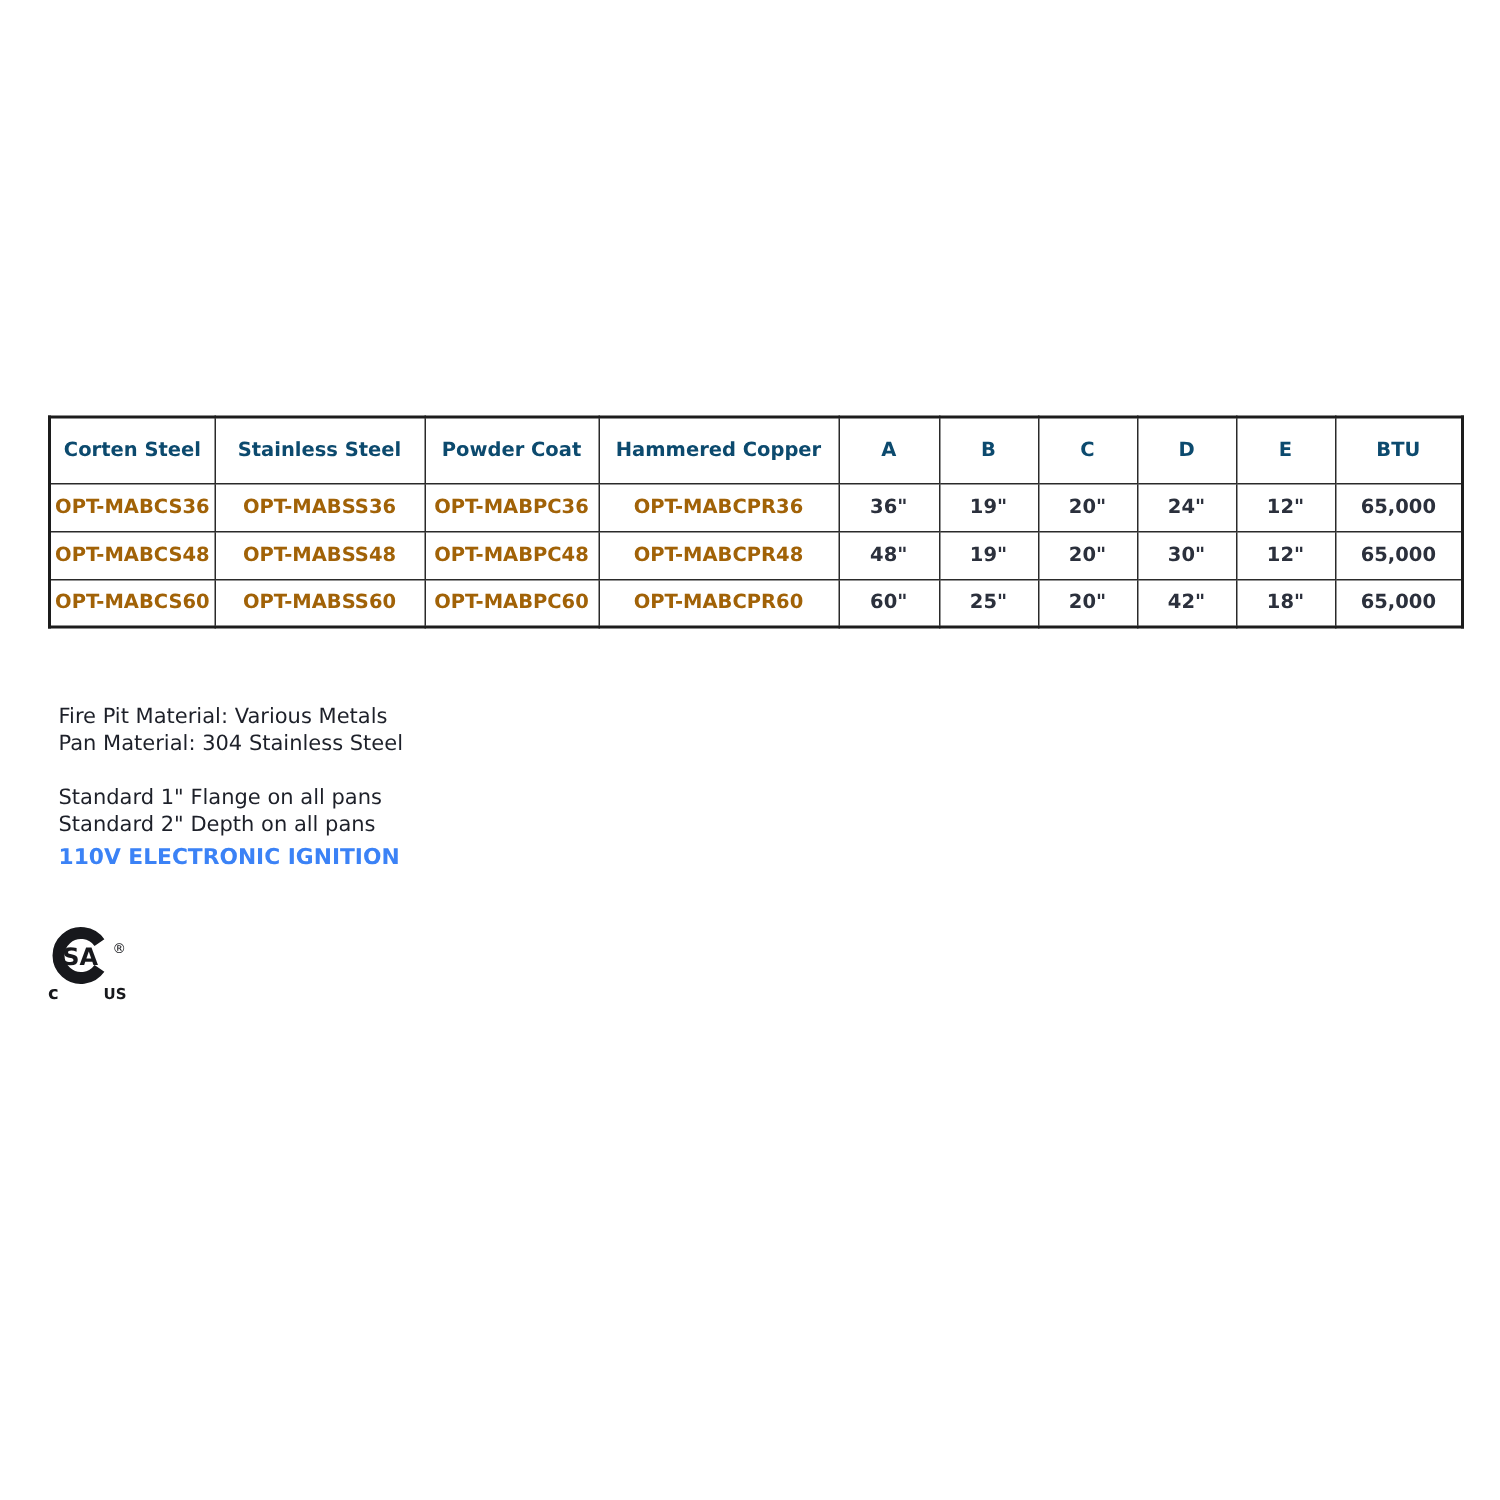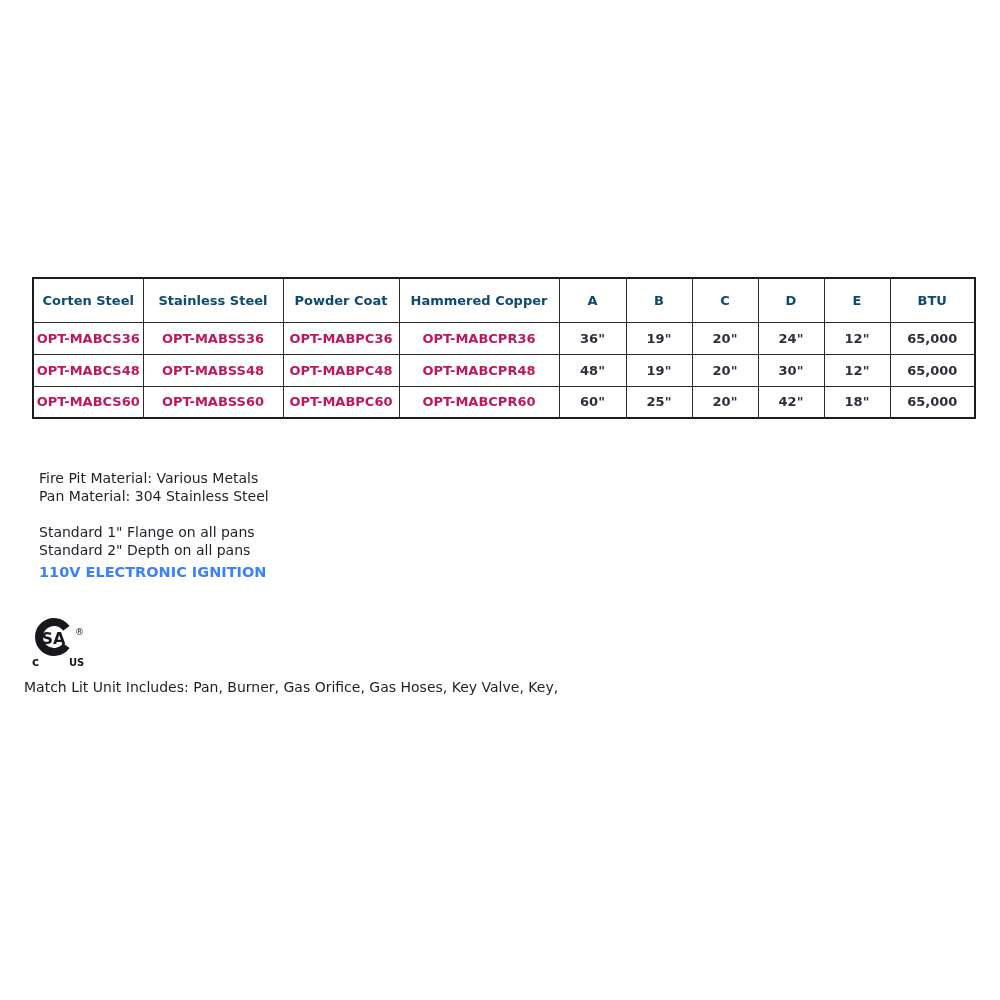--- a/index.html
+++ b/index.html
@@ -40,21 +40,21 @@
   .spec-table tbody tr { height: 32px; }
   .spec-table th {
     font-size: 13px;
     font-weight: 700;
     color: #0c4a6e;
   }
   .spec-table td {
     font-size: 13px;
     font-weight: 700;
   }
-  .spec-table td.code { color: #be185d; }
+  .spec-table td.code { color: #a16207; }
   .spec-table td.dim  { color: #2b303c; }
 
   
   .specs {
     position: absolute;
     left: 39px;
     top: 469px;
     font-size: 14px;
     line-height: 18px;
     color: #1d2029;
@@ -168,16 +168,15 @@
     <svg width="60" height="52" viewBox="0 0 60 52">
       <path d="M 36.3 28.6 A 15 15 0 1 1 36.3 11.4" fill="none" stroke="#17181c" stroke-width="8" stroke-linecap="butt"></path>
       <text x="23.5" y="26.5" text-anchor="middle" font-family="DejaVu Sans, Liberation Sans, sans-serif" font-size="16" font-weight="bold" fill="#17181c">SA</text>
       <text x="45" y="18" font-family="DejaVu Sans, Liberation Sans, sans-serif" font-size="9" fill="#17181c">®</text>
       <text x="2" y="49" font-family="DejaVu Sans, Liberation Sans, sans-serif" font-size="12" font-weight="bold" fill="#17181c">c</text>
       <text x="39" y="49" font-family="DejaVu Sans, Liberation Sans, sans-serif" font-size="10" font-weight="bold" fill="#17181c">US</text>
     </svg>
   </div>
 
   <div class="includes">
-    <div>Match Lit Unit Includes: Pan, Burner, Gas Orifice, Gas Hoses, Key Valve, Key,</div>
   </div>
 
 </div>
 
 </body></html>

